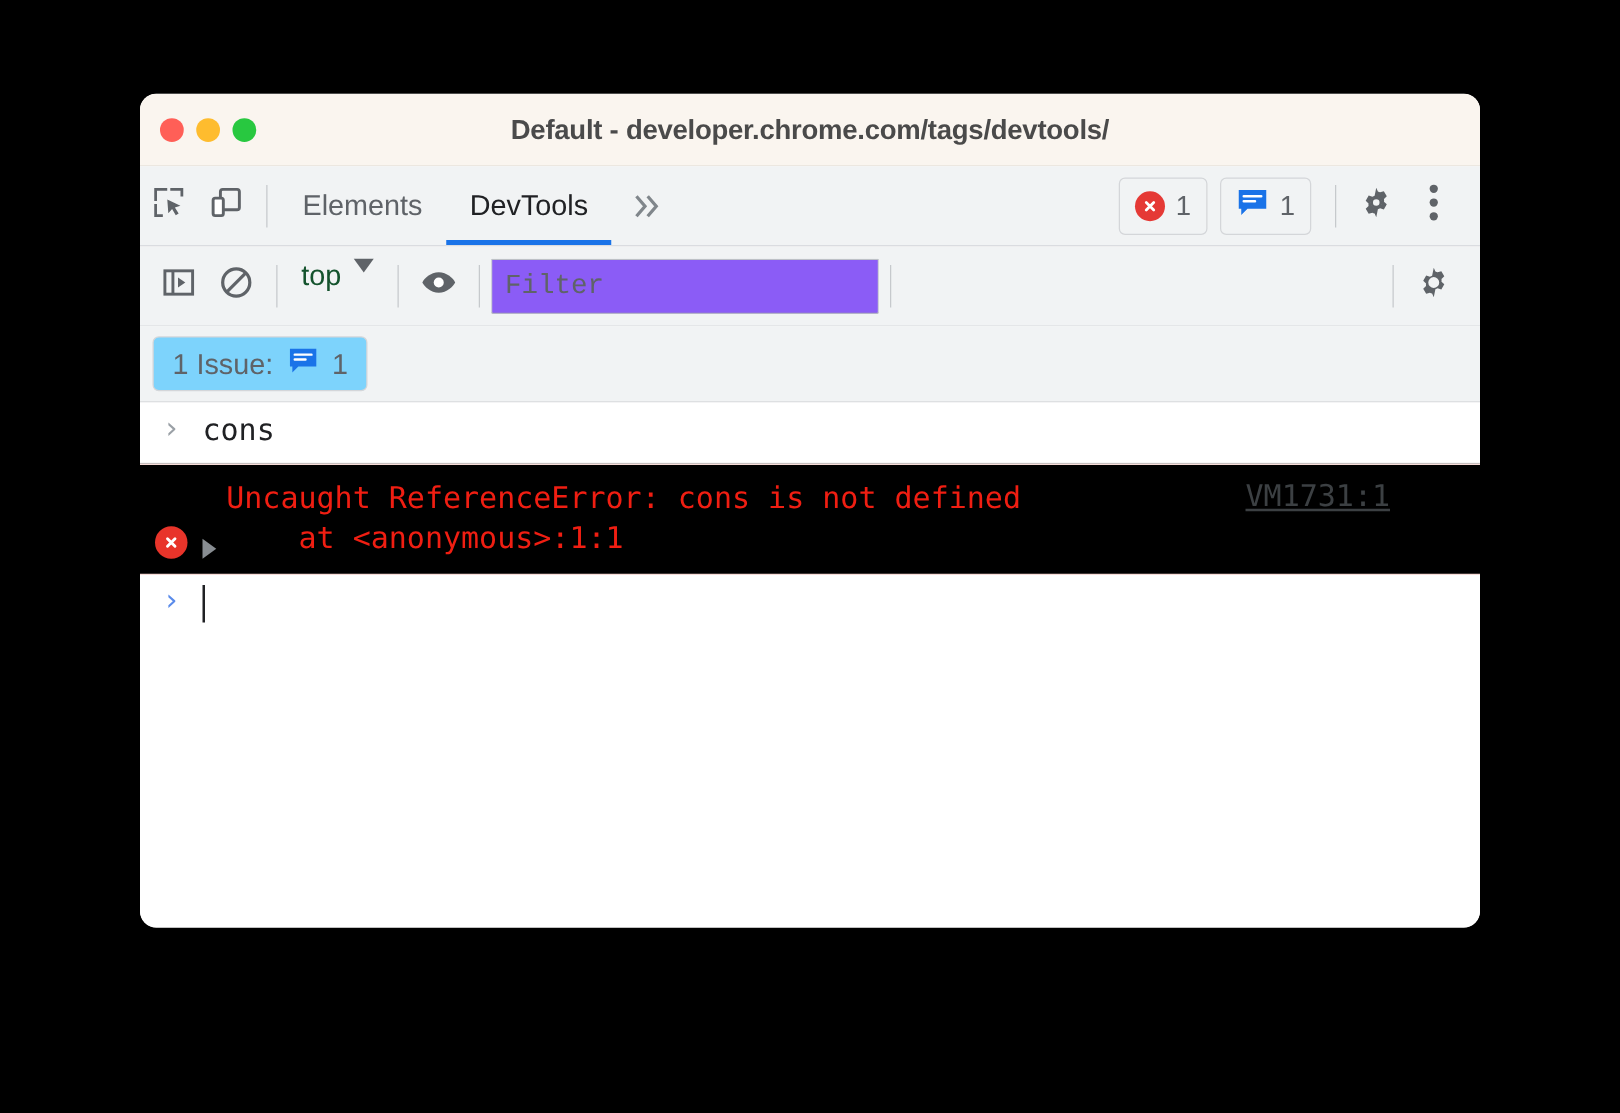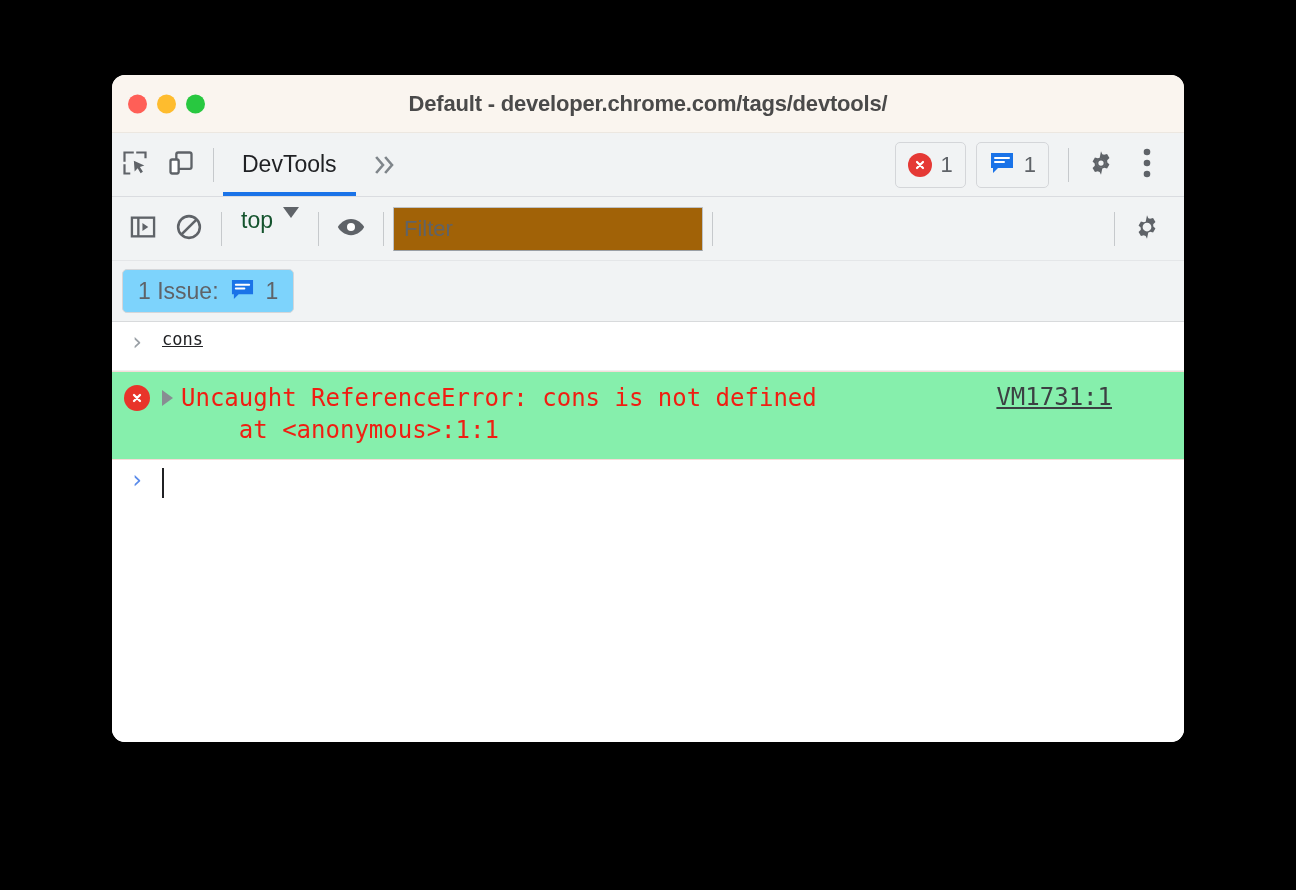--- a/index.html
+++ b/index.html
@@ -166,26 +166,26 @@
     width: 0; height: 0;
     border-left: 8px solid transparent;
     border-right: 8px solid transparent;
     border-top: 11px solid #5f6368;
   }
   .filter-input {
     width: 310px;
     height: 44px;
     border: 1px solid #bdc1c6;
     border-bottom-color: #9aa0a6;
-    background: #a16207;
+    background: #8b5cf6;
     font-size: 22px;
     color: #202124;
     padding: 0 10px;
     box-sizing: border-box;
-    font-family: Liberation Sans, sans-serif;
+    font-family: Liberation Mono, monospace;
     outline: none;
     border-radius: 1px;
   }
   .filter-input::placeholder { color: #5f6368; opacity: 1; }
   .levels {
     display: flex;
     align-items: center;
     gap: 11px;
     font-size: 23px;
     color: #3c4043;
@@ -244,32 +244,31 @@
     justify-content: center;
     padding-top: 1px;
   }
   .chev {
     font-size: 24px;
     line-height: 1;
     color: #9aa0a6;
   }
   .chev.blue { color: #5a8bea; }
   .echo-text {
-    font-size: 17px;
+    font-size: 24px;
     color: #202124;
     line-height: 1.25;
-    text-decoration: underline;
   }
   .row-error {
-    background: #86efac;
+    background: #000000;
     border-bottom: 1px solid #f7dcd8;
     border-top: 1px solid #f7dcd8;
     padding: 10px 3px 12px 0;
     display: flex;
-    align-items: flex-start;
+    align-items: flex-end;
   }
   .err-icon {
     width: 26px; height: 26px;
     border-radius: 50%;
     background: #e8342a;
     display: flex;
     align-items: center;
     justify-content: center;
     margin-top: 2px;
   }
@@ -331,20 +330,21 @@
         <svg width="28" height="28" viewBox="0 0 24 24">
           <rect x="8" y="3" width="13" height="14" rx="1.6" fill="none" stroke="#5f6368" stroke-width="2"></rect>
           <rect x="3" y="9" width="7" height="12" rx="1.4" fill="#ffffff" stroke="#5f6368" stroke-width="2"></rect>
         </svg>
       </span>
     </div>
 
     <div class="vdiv"></div>
 
     <div class="tabs">
+      <div class="tab">Elements</div>
       <div class="tab active">DevTools</div>
       <div class="tab-more">
         <svg width="30" height="26" viewBox="0 0 30 26">
           <path d="M7 6l6 7-6 7M16 6l6 7-6 7" fill="none" stroke="#80868b" stroke-width="2.6" stroke-linecap="square"></path>
         </svg>
       </div>
     </div>
 
     <div class="tabbar-right">
       <div class="count-chip">

